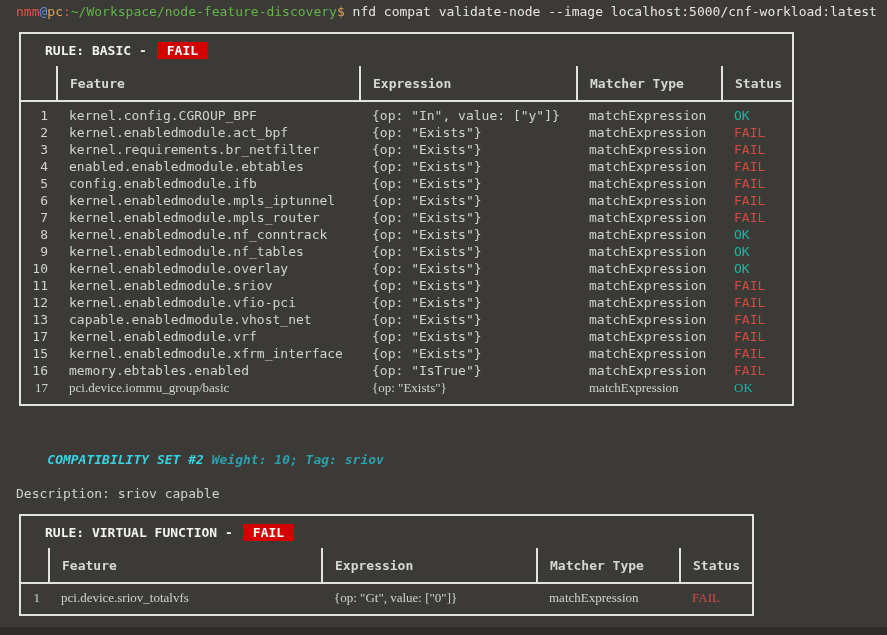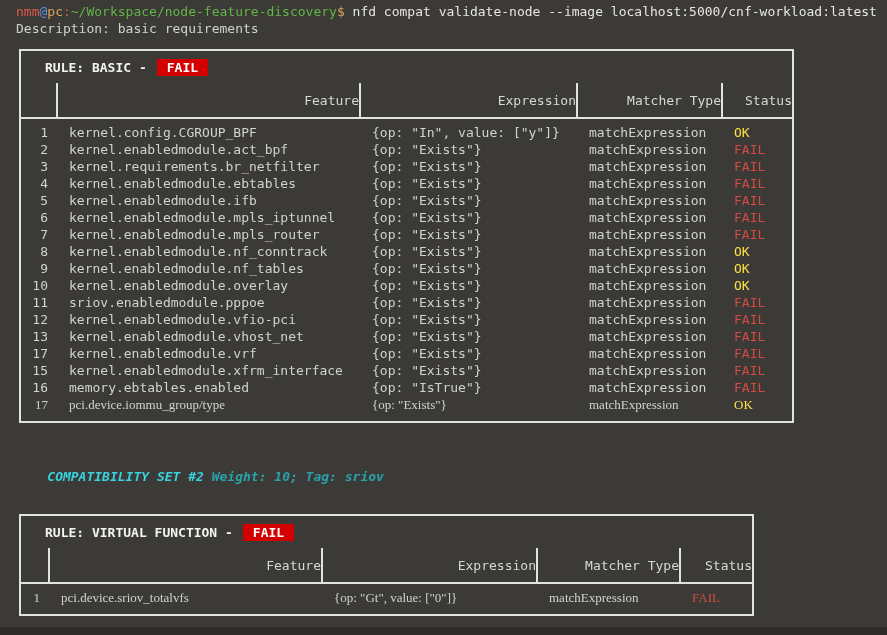--- a/index.html
+++ b/index.html
@@ -36,47 +36,46 @@
   .rule-row th{
     text-align:left;height:30px;vertical-align:middle;
     padding-left:24px;font-weight:bold;color:#f4f3f0;
     border-bottom-width:2px;
   }
   .badge{
     display:inline-block;background:#d40000;color:#ffffff;
     font-weight:bold;padding:0 10px;margin-left:10px;
   }
   thead.cols th{
-    text-align:right;font-weight:normal;color:#d8d8d2;
+    text-align:left;font-weight:bold;color:#d8d8d2;
     height:34px;vertical-align:middle;padding:0 0 0 12px;
     border-left-width:2px;border-bottom-width:2px;
   }
   thead.cols th:first-child{border-left-width:0;}
   tbody td{
     padding:0 0 0 12px;border-left-width:2px;white-space:pre;
   }
   tbody td:first-child{border-left-width:0;}
   tbody td.num{text-align:right;padding:0 9px 0 0;}
   tbody tr:first-child td{padding-top:5px;}
   tbody tr:last-child td{padding-bottom:8px;font-family:Liberation Serif, serif;}
-  td.status.ok{color:#fde047;}
+  td.status.ok{color:#14b8a6;}
   td.status.fail{color:#d24a42;}
   
   .t1 col.c-num{width:37px;} .t1 col.c-feat{width:303px;} .t1 col.c-expr{width:217px;} .t1 col.c-match{width:145px;} .t1 col.c-stat{width:71px;}
   .t2 col.c-num{width:29px;} .t2 col.c-feat{width:273px;} .t2 col.c-expr{width:215px;} .t2 col.c-match{width:143px;} .t2 col.c-stat{width:73px;}
   .bottom-edge{position:absolute;left:0;right:0;bottom:0;height:8px;background:#2d2c29;}
 </style>
 </head>
 <body>
 
 <div class="screen">
 
   <div class="line"><span class="p-user">nmm</span><span class="p-at">@</span><span class="p-host">pc</span><span class="p-colon">:</span><span class="p-path">~/Workspace/node-feature-discovery</span><span class="p-dollar">$ </span><span class="cmd">nfd compat validate-node --image localhost:5000/cnf-workload:latest</span></div>
 
-  <div class="line desc">Description: basic requirements</div>
 
   <table class="ctable t1">
     <colgroup>
         <col class="c-num">
         <col class="c-feat">
         <col class="c-expr">
         <col class="c-match">
         <col class="c-stat">
       </colgroup>
     <thead>
@@ -110,28 +109,28 @@
         </tr>
         <tr>
           <td class="num">3</td>
           <td class="feature">kernel.requirements.br_netfilter</td>
           <td class="expression">{op: "Exists"}</td>
           <td class="matcher">matchExpression</td>
           <td class="status fail">FAIL</td>
         </tr>
         <tr>
           <td class="num">4</td>
-          <td class="feature">kernel.enabledmodule.ebtables</td>
+          <td class="feature">enabled.enabledmodule.ebtables</td>
           <td class="expression">{op: "Exists"}</td>
           <td class="matcher">matchExpression</td>
           <td class="status fail">FAIL</td>
         </tr>
         <tr>
           <td class="num">5</td>
-          <td class="feature">kernel.enabledmodule.ifb</td>
+          <td class="feature">config.enabledmodule.ifb</td>
           <td class="expression">{op: "Exists"}</td>
           <td class="matcher">matchExpression</td>
           <td class="status fail">FAIL</td>
         </tr>
         <tr>
           <td class="num">6</td>
           <td class="feature">kernel.enabledmodule.mpls_iptunnel</td>
           <td class="expression">{op: "Exists"}</td>
           <td class="matcher">matchExpression</td>
           <td class="status fail">FAIL</td>
@@ -159,35 +158,35 @@
         </tr>
         <tr>
           <td class="num">10</td>
           <td class="feature">kernel.enabledmodule.overlay</td>
           <td class="expression">{op: "Exists"}</td>
           <td class="matcher">matchExpression</td>
           <td class="status ok">OK</td>
         </tr>
         <tr>
           <td class="num">11</td>
-          <td class="feature">sriov.enabledmodule.pppoe</td>
+          <td class="feature">kernel.enabledmodule.sriov</td>
           <td class="expression">{op: "Exists"}</td>
           <td class="matcher">matchExpression</td>
           <td class="status fail">FAIL</td>
         </tr>
         <tr>
           <td class="num">12</td>
           <td class="feature">kernel.enabledmodule.vfio-pci</td>
           <td class="expression">{op: "Exists"}</td>
           <td class="matcher">matchExpression</td>
           <td class="status fail">FAIL</td>
         </tr>
         <tr>
           <td class="num">13</td>
-          <td class="feature">kernel.enabledmodule.vhost_net</td>
+          <td class="feature">capable.enabledmodule.vhost_net</td>
           <td class="expression">{op: "Exists"}</td>
           <td class="matcher">matchExpression</td>
           <td class="status fail">FAIL</td>
         </tr>
         <tr>
           <td class="num">17</td>
           <td class="feature">kernel.enabledmodule.vrf</td>
           <td class="expression">{op: "Exists"}</td>
           <td class="matcher">matchExpression</td>
           <td class="status fail">FAIL</td>
@@ -201,31 +200,32 @@
         </tr>
         <tr>
           <td class="num">16</td>
           <td class="feature">memory.ebtables.enabled</td>
           <td class="expression">{op: "IsTrue"}</td>
           <td class="matcher">matchExpression</td>
           <td class="status fail">FAIL</td>
         </tr>
         <tr>
           <td class="num">17</td>
-          <td class="feature">pci.device.iommu_group/type</td>
+          <td class="feature">pci.device.iommu_group/basic</td>
           <td class="expression">{op: "Exists"}</td>
           <td class="matcher">matchExpression</td>
           <td class="status ok">OK</td>
         </tr>
       </tbody>
   </table>
 
   <div class="line set-title set2-gap" style="display:block;font-style:italic;">
     <span class="set-title">COMPATIBILITY SET #2</span><span class="set-meta"> Weight: 10; Tag: sriov</span>
   </div>
+  <div class="line desc">Description: sriov capable</div>
 
   <table class="ctable t2">
     <colgroup>
         <col class="c-num">
         <col class="c-feat">
         <col class="c-expr">
         <col class="c-match">
         <col class="c-stat">
       </colgroup>
     <thead>

